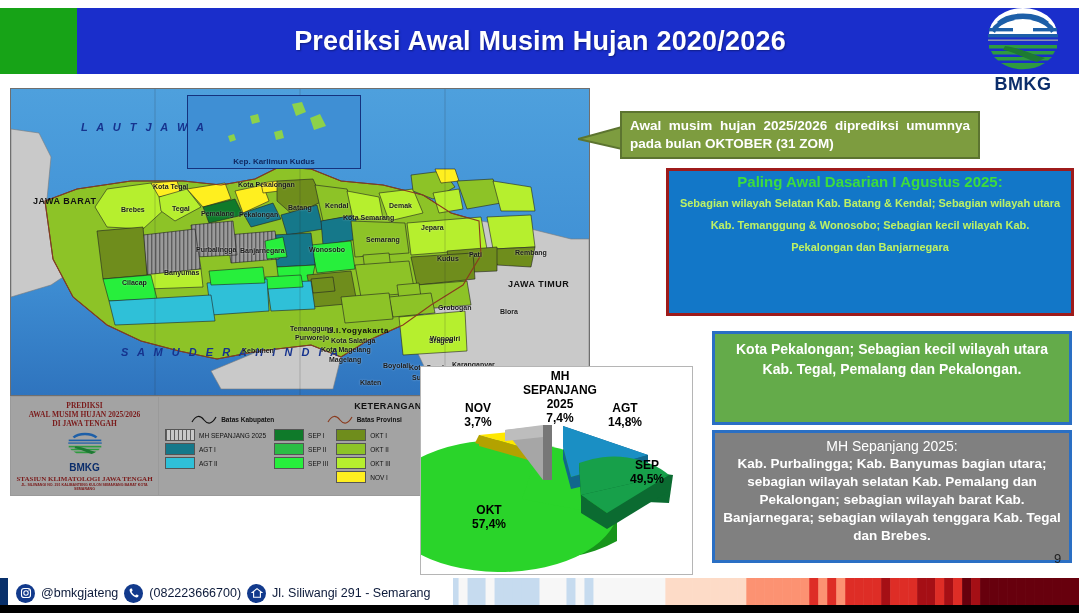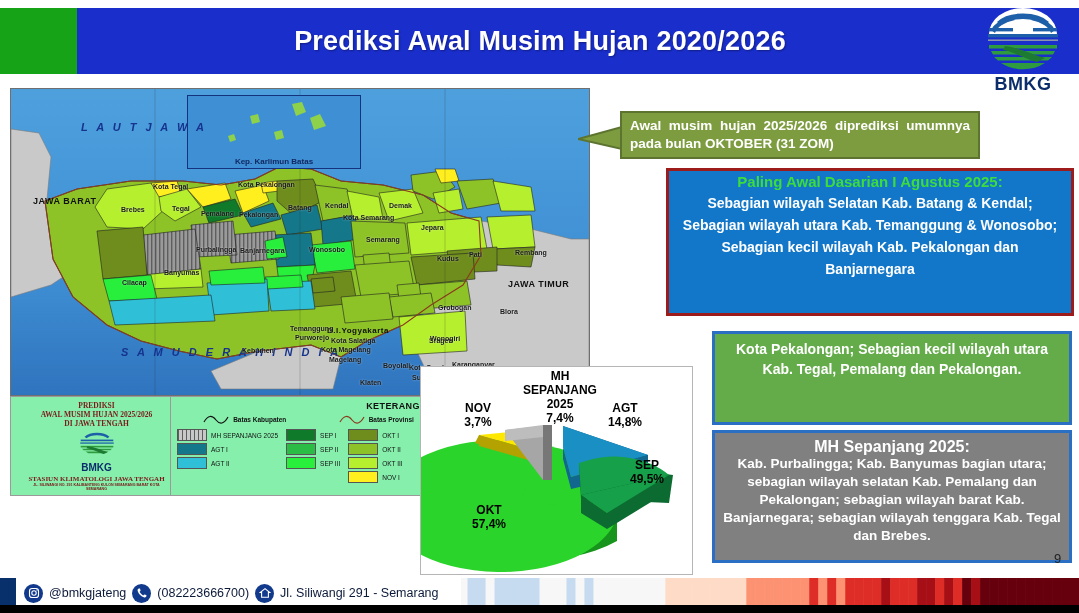--- a/index.html
+++ b/index.html
@@ -110,24 +110,23 @@
     font-size: 8px;
     font-weight: bold;
     color: #10275f;
   }
 
   
   #map-legend-strip {
     position: absolute;
     left: 10px; top: 396px;
     width: 578px; height: 98px;
-    background: #86efac;
+    background: #a3a3a3;
     border: 1px solid #9a9a9a;
     display: flex;
-    padding-left: 12px;
   }
   .legend-cell { border-right: 1px solid #9a9a9a; height: 100%; box-sizing: border-box; }
   #legend-title-cell { width: 148px; padding: 4px 3px 0; text-align: center; }
   #legend-title-cell .t1 { font-family:"Liberation Serif",serif; font-size: 7.5px; font-weight:bold; color:#7a1a1a; line-height: 9px;}
   #legend-title-cell .org { font-family:"Liberation Serif",serif; font-size: 7px; font-weight:bold; color:#7a1a1a; line-height:8px; margin-top:2px;}
   #legend-title-cell .addr { font-size: 3.6px; font-weight:bold; color:#7a1a1a; line-height:4.6px; }
   #legend-title-cell .mini-logo { margin: 2px auto 1px; width: 46px; }
   #legend-title-cell .mini-word { font-size: 10px; font-weight: bold; color:#0b2d6b; line-height: 11px;}
 
   #legend-key-cell { width: 276px; padding: 4px 6px 0; }
@@ -193,21 +192,21 @@
     left: 666px; top: 168px;
     width: 408px; height: 148px;
     background: #1277c8;
     border: 3px solid #9e1b1b;
     padding: 1px 10px 0;
   }
   #box-paling-awal .head {
     color: #3ddc3d; font-size: 15px; font-weight: bold; line-height: 20px;
   }
   #box-paling-awal .body {
-    color: #ffffff; font-size: 14px; font-weight: bold; line-height: 22px;
+    color: #bef264; font-size: 11px; font-weight: bold; line-height: 22px;
   }
   #box-paling-akhir {
     left: 712px; top: 331px;
     width: 360px; height: 94px;
     background: #64ab4a;
     border: 3px solid #2a6fc4;
     padding: 5px 8px 0;
   }
   #box-paling-akhir .head {
     color: #c02b10; font-size: 14px; font-weight: bold; line-height: 18px;
@@ -216,21 +215,21 @@
     color: #ffffff; font-size: 14px; font-weight: bold; line-height: 20px;
   }
   #box-sepanjang {
     left: 712px; top: 430px;
     width: 360px; height: 133px;
     background: #808080;
     border: 3px solid #2a6fc4;
     padding: 5px 8px 0;
   }
   #box-sepanjang .head {
-    color: #ffffff; font-size: 16px; font-weight: bold; line-height: 17px;
+    color: #ffffff; font-size: 14px; font-weight: normal; line-height: 17px;
   }
   #box-sepanjang .body {
     color: #ffffff; font-size: 13.5px; font-weight: bold; line-height: 18px;
   }
 
   
   #pie-panel {
     position: absolute;
     left: 420px; top: 366px;
     width: 271px; height: 207px;
@@ -249,21 +248,21 @@
   }
 
   
   #footer-stripes {
     position: absolute;
     left: 0; top: 578px;
     width: 1079px; height: 30px;
   }
   #footer-bar {
     position: absolute;
-    left: 16px; top: 578px;
+    left: 8px; top: 578px;
     width: 437px; height: 30px;
     background: #ffffff;
     display: flex;
     align-items: center;
     padding-left: 8px;
     gap: 6px;
   }
   #footer-bar .ft {
     font-size: 12.5px;
     color: #0c1a3a;
@@ -441,21 +440,21 @@
 
   <div id="karimun-inset">
     <svg width="170" height="70" viewBox="0 0 170 70">
       <rect width="170" height="70" fill="#3f8fd4"></rect>
       <path d="M104 8 L114 6 L118 16 L108 20 Z" fill="#8dd24a"></path>
       <path d="M122 22 L132 18 L138 30 L126 34 Z" fill="#8dd24a"></path>
       <path d="M62 20 L70 18 L72 26 L64 28 Z" fill="#8dd24a"></path>
       <path d="M86 36 L94 34 L96 42 L88 44 Z" fill="#8dd24a"></path>
       <path d="M40 40 L46 38 L48 44 L42 46 Z" fill="#8dd24a"></path>
     </svg>
-    <div class="inset-label">Kep. Karlimun Batas</div>
+    <div class="inset-label">Kep. Karlimun Kudus</div>
   </div>
 
   <div class="sea-label" style="left:70px;top:32px;font-size:11px;">L A U T   J A W A</div>
   <div class="sea-label" style="left:110px;top:257px;font-size:11px;">S A M U D E R A   H I N D I A</div>
 
   <div class="bigregion-label" style="left:22px;top:107px;">JAWA BARAT</div>
   <div class="bigregion-label" style="left:497px;top:190px;">JAWA TIMUR</div>
   <div class="bigregion-label" style="left:316px;top:237px;font-size:8px;">D.I.Yogyakarta</div>
 
   <div class="region-label" style="left:110px;top:117px">Brebes</div>

